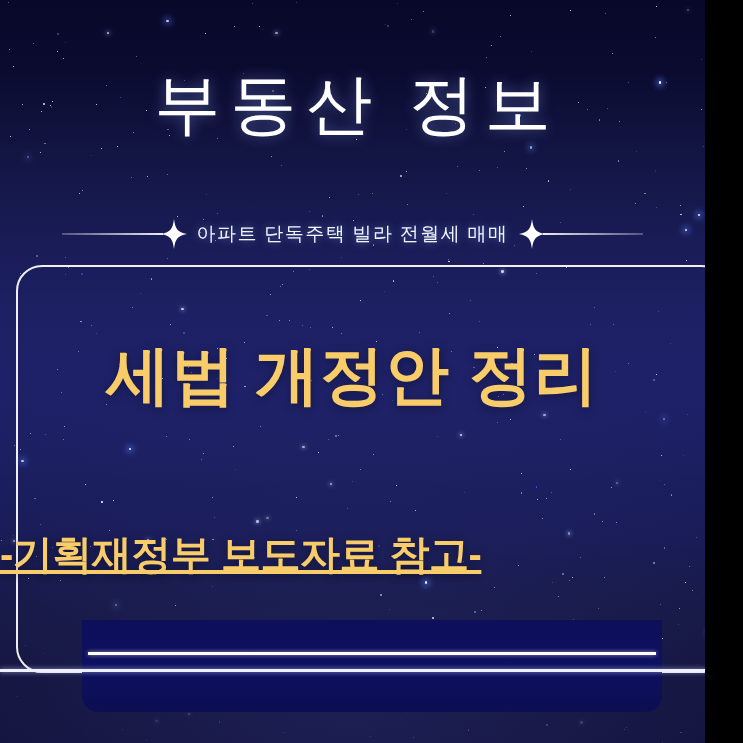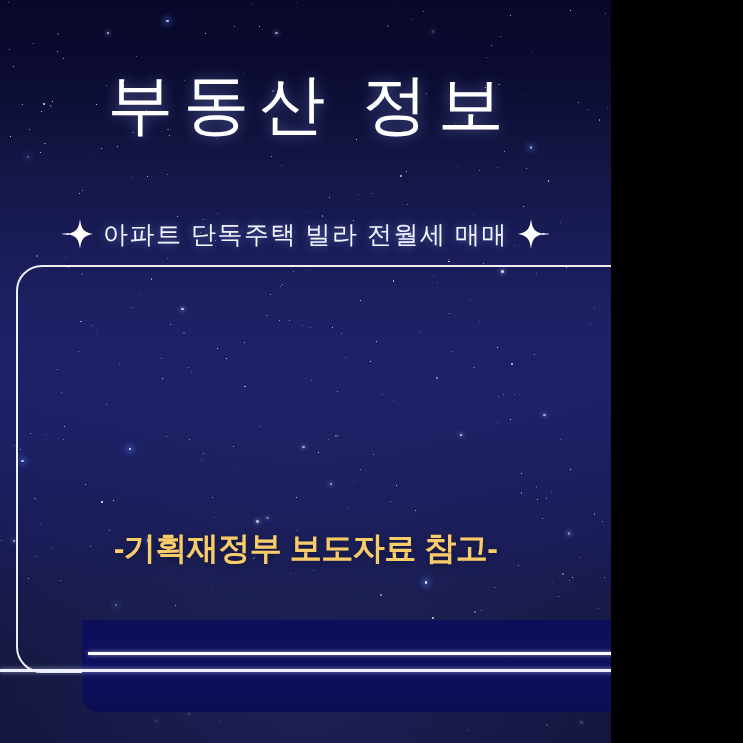--- a/index.html
+++ b/index.html
@@ -2,21 +2,21 @@
 <html><head>
 <meta charset="utf-8">
 <style>
   html, body {
     margin: 0;
     padding: 0;
     background: #000;
   }
   #poster {
     position: relative;
-    width: 611px;
+    width: 705px;
     height: 743px;
     overflow: hidden;
     font-family: "Liberation Sans", "DejaVu Sans", sans-serif;
     background:
       radial-gradient(ellipse 120% 70% at 50% 95%, rgba(40,44,110,0.55) 0%, rgba(20,22,64,0.0) 70%),
       linear-gradient(180deg,
         #08082a 0%,
         #0b0b30 9%,
         #11133e 18%,
         #181b52 30%,
@@ -88,22 +88,22 @@
   .sparkle {
     width: 26px;
     height: 30px;
     flex: 0 0 auto;
     display: block;
     margin: 0 -2px;
   }
   .subtitle-text {
     flex: 0 0 auto;
     color: #f2f4ff;
-    font-family: Liberation Sans, sans-serif;
-    font-size: 25px;
+    font-family: Liberation Serif, serif;
+    font-size: 19px;
     letter-spacing: 1.5px;
     padding: 0 12px;
     white-space: nowrap;
     text-shadow: 0 0 8px rgba(150,175,255,0.5);
   }
 
   
   .frame {
     position: absolute;
     left: 16px;
@@ -132,26 +132,26 @@
     text-shadow: 0 2px 10px rgba(0,0,0,0.35);
   }
   .headline .line1 { display: block; font-size: 60px; }
   .headline .line2 { display: block; font-size: 64px; letter-spacing: 1px; }
 
   .sub-note {
     position: absolute;
     left: 0;
     right: 0;
     top: 527px;
-    text-align: center;
     color: #f9cc6a;
     font-weight: 700;
-    font-size: 32px;
+    font-size: 40px;
     letter-spacing: -0.5px;
     text-shadow: 0 2px 8px rgba(0,0,0,0.35);
+    text-decoration: underline;
   }
 
   
   .bottom-plate {
     position: absolute;
     left: 82px;
     top: 620px;
     width: 580px;
     height: 92px;
     background: linear-gradient(180deg, #0d0f5a 0%, #0e1060 50%, #0c0e52 100%);
@@ -614,20 +614,21 @@
     <div class="subtitle-text">아파트 단독주택 빌라 전월세 매매</div>
     <svg class="sparkle" viewBox="0 0 26 30">
       <path d="M13 0 C14.2 9.6 16.4 13.2 26 15 C16.4 16.8 14.2 20.4 13 30 C11.8 20.4 9.6 16.8 0 15 C9.6 13.2 11.8 9.6 13 0 Z" fill="#ffffff"></path>
     </svg>
     <div class="rule right"></div>
   </div>
 
   <div class="frame"></div>
 
   <div class="headline">
+    <span class="line2">세법 개정안 정리</span>
   </div>
 
   <div class="sub-note">-기획재정부 보도자료 참고-</div>
 
   <div class="bottom-plate"></div>
   <div class="plate-line"></div>
   <div class="full-line"></div>
 
 </div>
 

